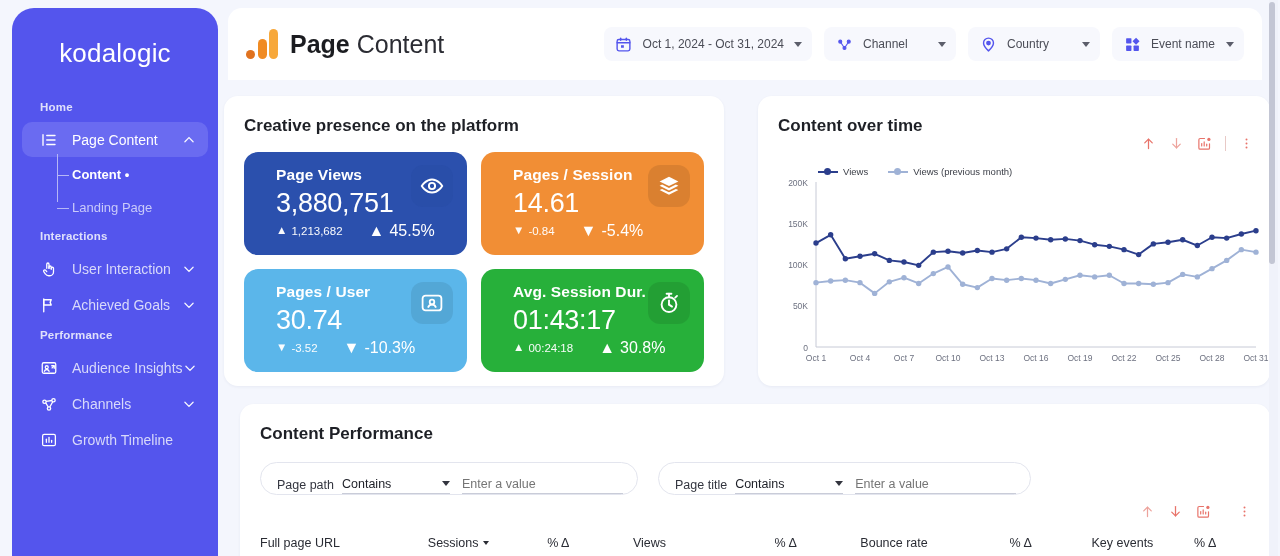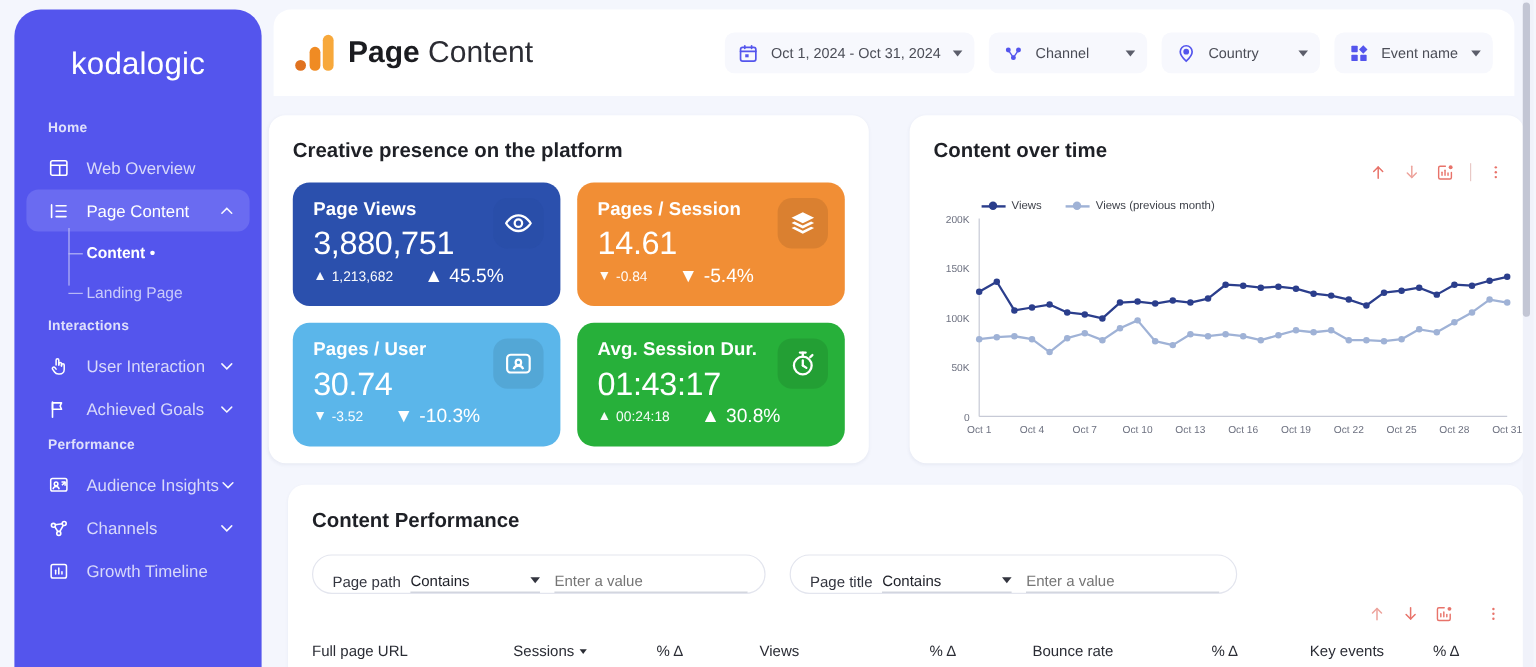--- a/index.html
+++ b/index.html
@@ -110,21 +110,21 @@
   #panel-chart { position: absolute; left: 540px; top: 96px; width: 512px; height: 290px; }
   #panel-perf { position: absolute; left: 22px; top: 404px; width: 1030px; height: 170px; }
   .panel-title { font-size: 17px; font-weight: 700; color: #1e2026; padding: 20px 0 0 20px; }
 
   
   .kpi-grid { display: grid; grid-template-columns: 1fr 1fr; gap: 14px; padding: 16px 20px 0 20px; }
   .kpi {
     position: relative;
     border-radius: 14px;
     height: 103px;
-    padding: 14px 16px 0 17px;
+    padding: 14px 16px 0 32px;
     color: #fff;
     overflow: hidden;
   }
   .kpi .k-title { font-size: 15.5px; font-weight: 700; letter-spacing: .1px; margin-bottom: 4px; }
   .kpi .k-value { font-size: 27px; font-weight: 400; line-height: 1.12; letter-spacing: -.3px; }
   .kpi .k-foot { display: flex; align-items: center; gap: 26px; margin-top: 4px; }
   .kpi .k-d1 { font-size: 11.5px; display: flex; align-items: center; gap: 4px; opacity: .97; }
   .kpi .k-d2 { font-size: 16px; display: flex; align-items: center; gap: 5px; }
   .kpi .k-ico {
     position: absolute; right: 14px; top: 13px;
@@ -176,30 +176,20 @@
 </head>
 <body>
 
 <div id="app">
 
   <aside id="sidebar">
     <div class="brand">kodalogic</div>
 
     <div class="nav-group-label">Home</div>
 
-    <div class="nav-item">
-      <span class="ico">
-        <svg width="18" height="18" viewBox="0 0 24 24" fill="none" stroke="#ffffff" stroke-width="1.8">
-          <rect x="3" y="4" width="18" height="16" rx="2"></rect>
-            <line x1="3" y1="9" x2="21" y2="9"></line>
-            <line x1="13" y1="9" x2="13" y2="20"></line>
-        </svg>
-      </span>
-      <span class="lbl">Web Overview</span>
-    </div>
 
     <div class="nav-item active">
       <span class="ico">
         <svg width="18" height="18" viewBox="0 0 24 24" fill="none" stroke="#ffffff" stroke-width="1.8" stroke-linecap="round">
           <path d="M4 5v14"></path>
             <line x1="9" y1="6" x2="20" y2="6"></line>
             <line x1="9" y1="12" x2="20" y2="12"></line>
             <line x1="9" y1="18" x2="20" y2="18"></line>
         </svg>
       </span>

